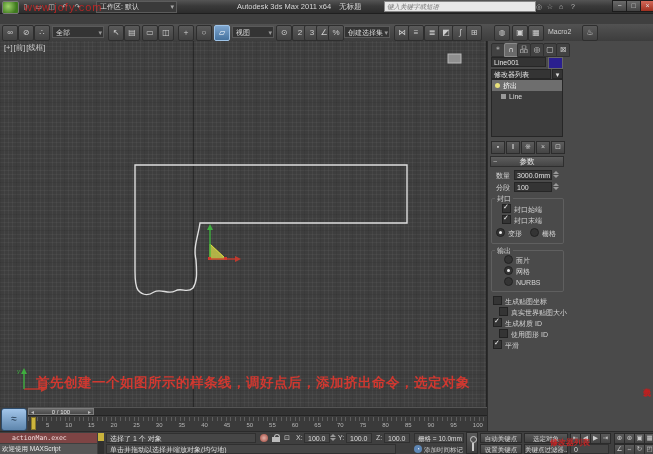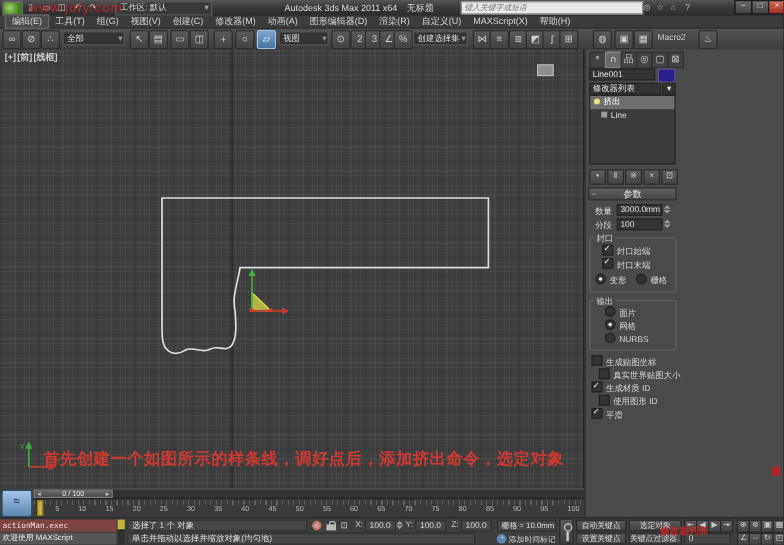--- a/index.html
+++ b/index.html
@@ -41,21 +41,21 @@
   .tdd .arr{position:absolute;right:1px;top:0;color:#999;}
   .macro{position:absolute;top:4px;font-size:7px;color:#cfcfcf;}
   
   .viewport{position:absolute;left:0;top:41px;width:487px;height:366px;background:#3e3e3e;
     border-right:1px solid #242424;box-sizing:border-box;
     background-image:
       repeating-linear-gradient(0deg, rgba(0,0,0,.16) 0 1px, transparent 1px 16px),
       repeating-linear-gradient(90deg, rgba(0,0,0,.16) 0 1px, transparent 1px 16px),
       repeating-linear-gradient(0deg, rgba(255,255,255,.04) 0 1px, transparent 1px 4px),
       repeating-linear-gradient(90deg, rgba(255,255,255,.04) 0 1px, transparent 1px 4px);}
-  .vplabel{position:absolute;left:4px;top:2px;font-size:7.5px;color:#cfcfcf;font-weight:bold;z-index:5;}
+  .vplabel{position:absolute;left:4px;top:2px;font-size:7.5px;color:#cfcfcf;font-weight:normal;z-index:5;}
   .vplabel span{margin-right:1px;}
   .majorline{position:absolute;left:193px;top:0;width:1px;height:366px;background:rgba(0,0,0,.35);}
   .annotation{position:absolute;left:36px;top:333px;width:440px;font-size:13.5px;font-weight:bold;
     color:#d03830;letter-spacing:.5px;white-space:nowrap;z-index:6;}
   
   .tslider{position:absolute;left:28px;top:407px;width:459px;height:8px;background:#323232;border-top:1px solid #555;box-sizing:border-box;}
   .tshandle{position:absolute;left:0;top:0;width:66px;height:7px;background:linear-gradient(#6a6a6a,#4a4a4a);
     border:1px solid #7c7c7c;font-size:6px;line-height:6px;color:#e5e5e5;text-align:center;box-sizing:border-box;}
   .tshandle .a{position:absolute;top:0;font-size:5px;color:#bbb;}
   .mcebtn{position:absolute;left:1px;top:408px;width:24px;height:21px;border-radius:3px;
@@ -100,21 +100,21 @@
   .spin i{display:block;width:0;height:0;border-left:3px solid transparent;border-right:3px solid transparent;margin:1px 0;}
   .spin .up{border-bottom:3px solid #999;}
   .spin .dn{border-top:3px solid #999;}
   .wm-side{position:absolute;left:640px;top:382px;writing-mode:vertical-rl;font-size:8px;
     color:rgba(200,30,30,.7);z-index:40;}
   .wm-bottom{position:absolute;left:550px;top:437px;font-size:8px;font-weight:bold;
     color:rgba(205,35,35,.9);z-index:40;}
   
   .statusbar{position:absolute;left:0;top:431px;width:653px;height:23px;background:#3f3f3f;border-top:1px solid #2a2a2a;box-sizing:border-box;}
   .lst1{position:absolute;left:0;top:1px;width:97px;height:10px;background:#7e4444;color:#f3dcdc;
-    font-family:"DejaVu Sans Mono",monospace;font-size:6.5px;line-height:10px;padding-left:2px;box-sizing:border-box;overflow:hidden;}
+    font-family:"DejaVu Sans Mono",monospace;font-size:6.5px;line-height:10px;padding-left:12px;box-sizing:border-box;overflow:hidden;}
   .lst2{position:absolute;left:0;top:12px;width:97px;height:10px;background:#565656;color:#e8e8e8;
     font-size:6.5px;line-height:10px;padding-left:2px;box-sizing:border-box;overflow:hidden;white-space:nowrap;}
   .lscroll{position:absolute;left:98px;top:1px;width:6px;height:21px;background:#303030;}
   .lthumb{position:absolute;left:0;top:0;width:6px;height:8px;background:#c8b23c;}
   .sfield{position:absolute;background:#464646;border:1px solid #303030;color:#dedede;font-size:7px;
     line-height:8px;padding:1px 3px;box-sizing:border-box;white-space:nowrap;overflow:hidden;}
   .slabel{position:absolute;font-size:7px;color:#cfcfcf;}
   .sbtn2{position:absolute;background:linear-gradient(#585858,#424242);border:1px solid #2c2c2c;color:#d8d8d8;
     font-size:6.5px;line-height:8px;text-align:center;box-sizing:border-box;padding-top:1px;white-space:nowrap;overflow:hidden;}
   .navbtn{position:absolute;width:9px;height:9px;background:linear-gradient(#5a5a5a,#434343);border:1px solid #2b2b2b;
@@ -151,35 +151,20 @@
     <span class="sicon" style="left:534px">◎</span>
     <span class="sicon" style="left:545px">☆</span>
     <span class="sicon" style="left:556px">⌂</span>
     <span class="sicon" style="left:568px">?</span>
     <span class="winbtn" style="left:612px">−</span>
     <span class="winbtn" style="left:626px">□</span>
     <span class="winbtn close" style="left:640px">×</span>
   </div>
   <div class="wm-top">www.jofy.com</div>
 
-  <div class="menubar">
-
-  <span class="mi">编辑(E)</span>
-      <span class="mi">工具(T)</span>
-      <span class="mi">组(G)</span>
-      <span class="mi">视图(V)</span>
-      <span class="mi">创建(C)</span>
-      <span class="mi">修改器(M)</span>
-      <span class="mi">动画(A)</span>
-      <span class="mi">图形编辑器(D)</span>
-      <span class="mi">渲染(R)</span>
-      <span class="mi">自定义(U)</span>
-      <span class="mi">MAXScript(X)</span>
-      <span class="mi">帮助(H)</span>
-    </div>
 
   <div class="toolbar">
     <span class="tbtn" style="left:2px">∞</span>
     <span class="tbtn" style="left:18px">⊘</span>
     <span class="tbtn" style="left:34px">∴</span>
     <div class="tdd" style="left:52px;width:52px">
       <span>全部</span>
       <span class="arr">▾</span>
     </div>
     <span class="tbtn" style="left:108px">↖</span>

